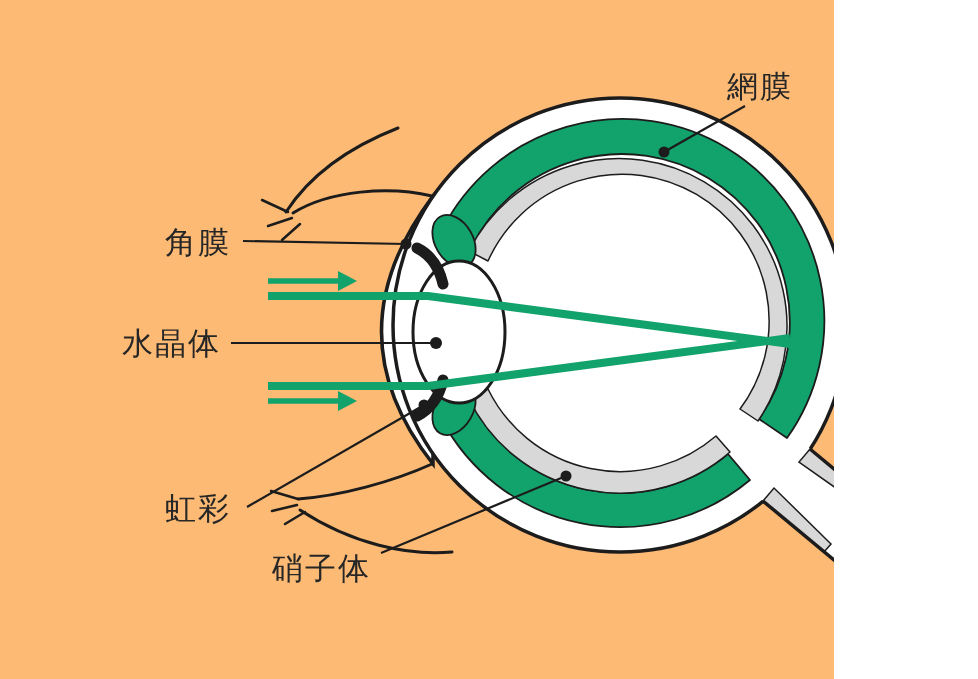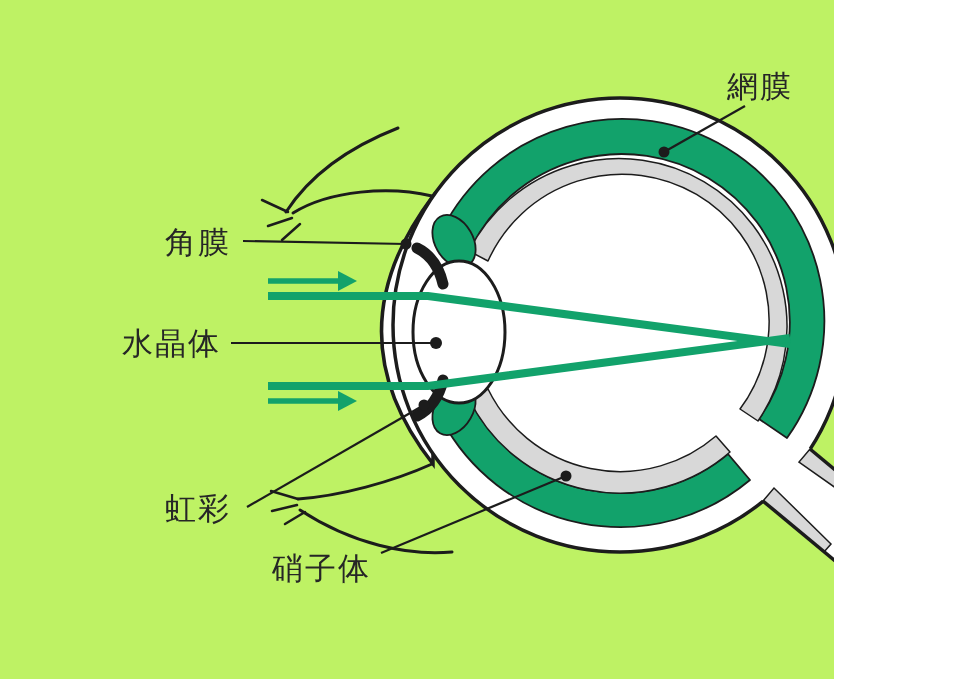--- a/index.html
+++ b/index.html
@@ -1,19 +1,19 @@
 <!DOCTYPE html>
 <html><head>
 <meta charset="utf-8">
 <style>
   html,body{margin:0;padding:0;background:#ffffff;}
   .stage{
     position:relative;
     width:834px;height:679px;
-    background:#bef264;
+    background:#fdba74;
     overflow:hidden;
     font-family:"DejaVu Sans","Liberation Sans",sans-serif;
   }
   .stage svg{position:absolute;left:0;top:0;}
   text.diagram-label{
     font-family:"DejaVu Sans","Liberation Sans",sans-serif;
     font-size:31px;
     letter-spacing:2px;
   }
 </style>

